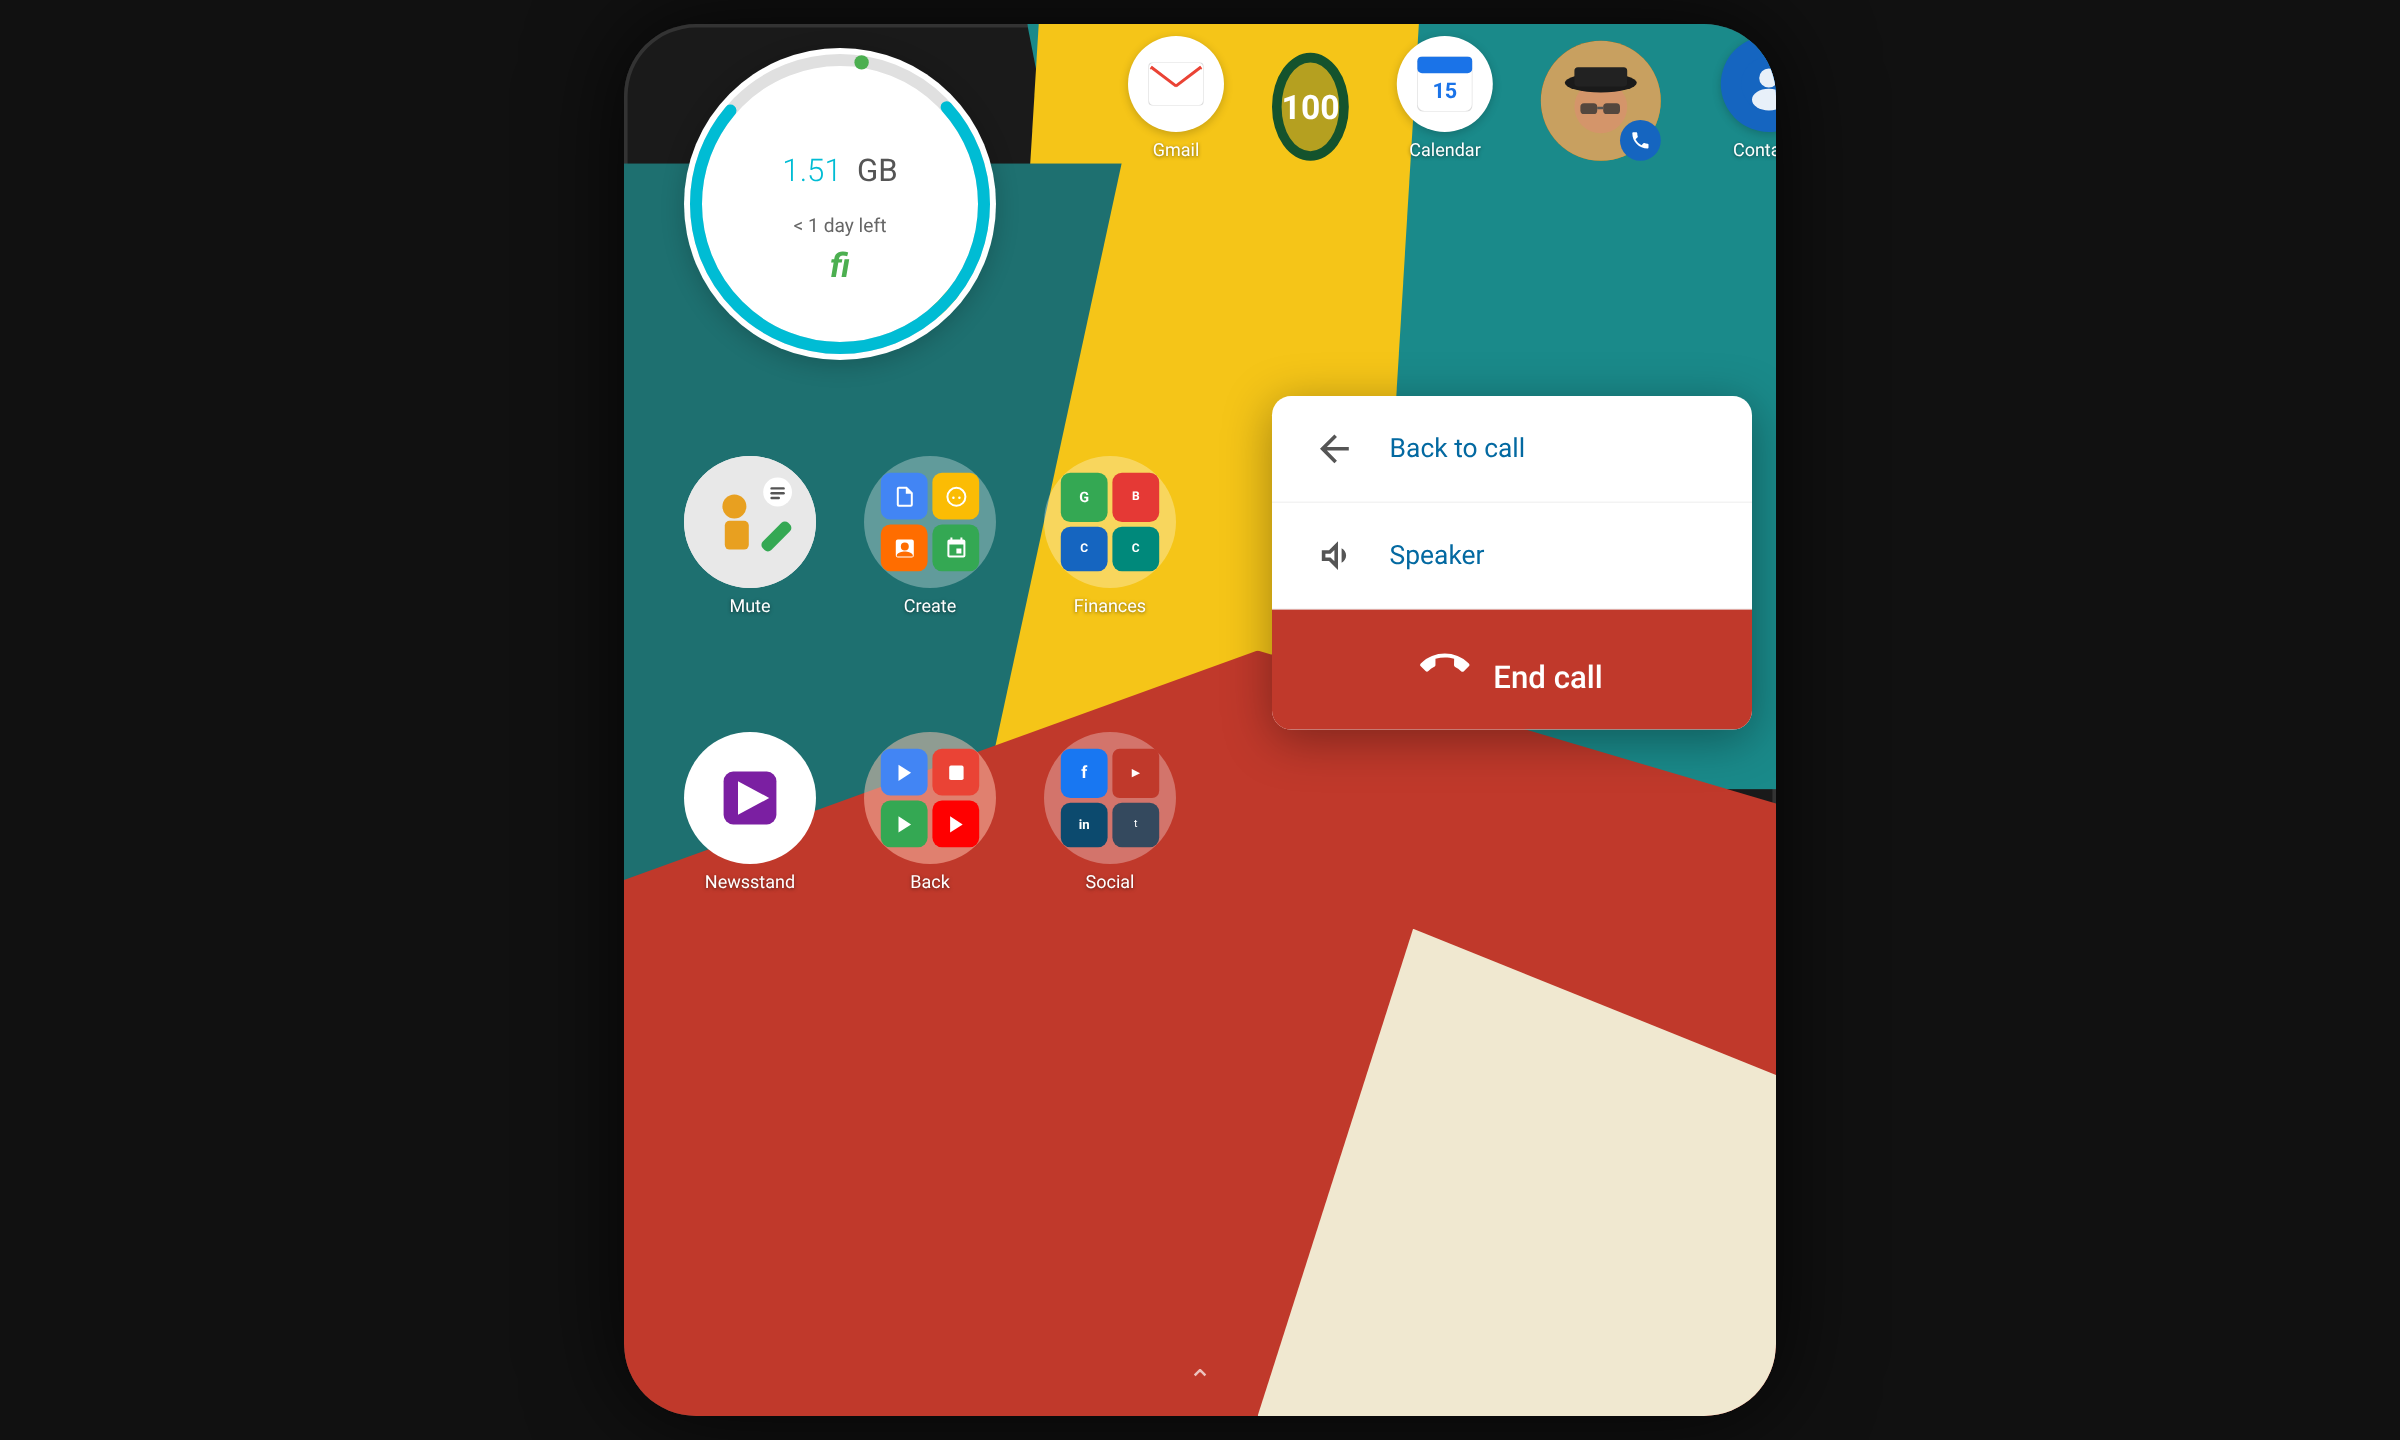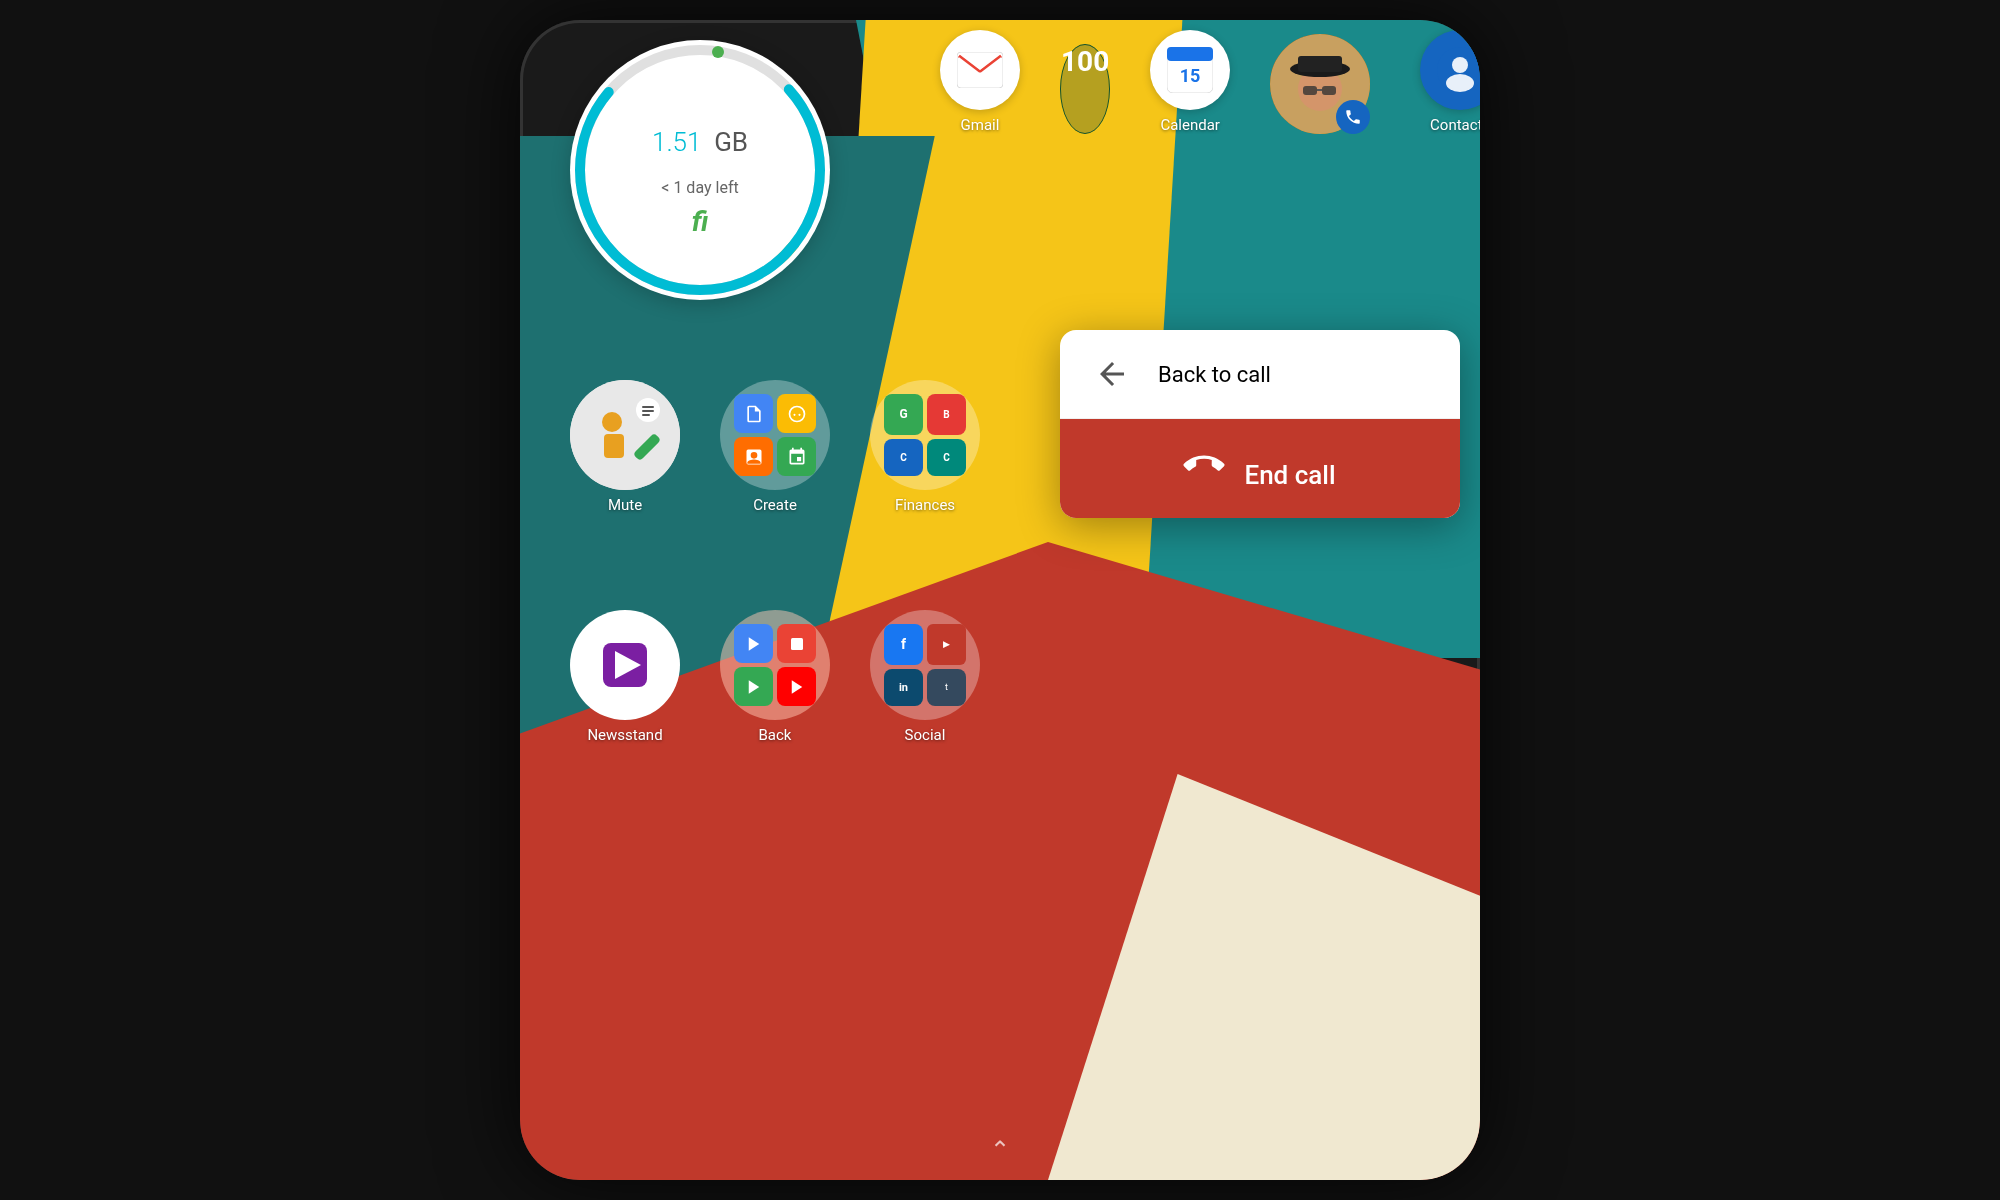--- a/index.html
+++ b/index.html
@@ -179,22 +179,23 @@
       text-shadow: 0 1px 3px rgba(0,0,0,0.5);
       font-weight: 400;
     }
 
     
     .badge-circle {
       width: 90px;
       height: 90px;
       border-radius: 50%;
       background: #b5a020;
-      border: 1px solid #14532d;
-      display: flex;
+      border: 8px solid #14532d;
+      display: flex;
+      align-items: center;
       justify-content: center;
       font-size: 28px;
       font-weight: bold;
       color: white;
     }
 
     
     .contact-photo {
       width: 100px;
       height: 100px;
@@ -319,21 +320,21 @@
       display: flex;
       align-items: center;
       justify-content: center;
       color: #555;
       font-size: 26px;
       flex-shrink: 0;
     }
 
     .call-item-label {
       font-size: 22px;
-      color: #000000;
+      color: #0369a1;
       font-weight: 400;
     }
 
     .end-call-btn {
       background: #c0392b;
       display: flex;
       align-items: center;
       justify-content: center;
       gap: 20px;
       padding: 26px 30px;
@@ -628,20 +629,28 @@
       <div class="call-panel-item">
         <div class="call-icon">
           <svg width="36" height="36" viewBox="0 0 24 24" fill="#555">
             <path d="M20 11H7.83l5.59-5.59L12 4l-8 8 8 8 1.41-1.41L7.83 13H20v-2z"></path>
           </svg>
         </div>
         <span class="call-item-label">Back to call</span>
       </div>
 
 
+      <div class="call-panel-item">
+        <div class="call-icon">
+          <svg width="36" height="36" viewBox="0 0 24 24" fill="#555">
+            <path d="M18.5 12c0-1.77-1.02-3.29-2.5-4.03v8.05c1.48-.73 2.5-2.25 2.5-4.02zM5 9v6h4l5 5V4L9 9H5zm7-.17v6.34L9.83 13H7v-2h2.83L12 8.83z"></path>
+          </svg>
+        </div>
+        <span class="call-item-label">Speaker</span>
+      </div>
 
       <div class="end-call-btn">
         <div class="end-call-icon">
           <svg width="40" height="40" viewBox="0 0 24 24" fill="white" transform="rotate(135)">
             <path d="M6.6 10.8c1.4 2.8 3.8 5.1 6.6 6.6l2.2-2.2c.3-.3.7-.4 1-.2 1.1.4 2.3.6 3.6.6.6 0 1 .4 1 1V20c0 .6-.4 1-1 1-9.4 0-17-7.6-17-17 0-.6.4-1 1-1h3.5c.6 0 1 .4 1 1 0 1.3.2 2.5.6 3.6.1.3 0 .7-.2 1l-2.3 2.2z"></path>
           </svg>
         </div>
         <span class="end-call-label">End call</span>
       </div>
     </div>

